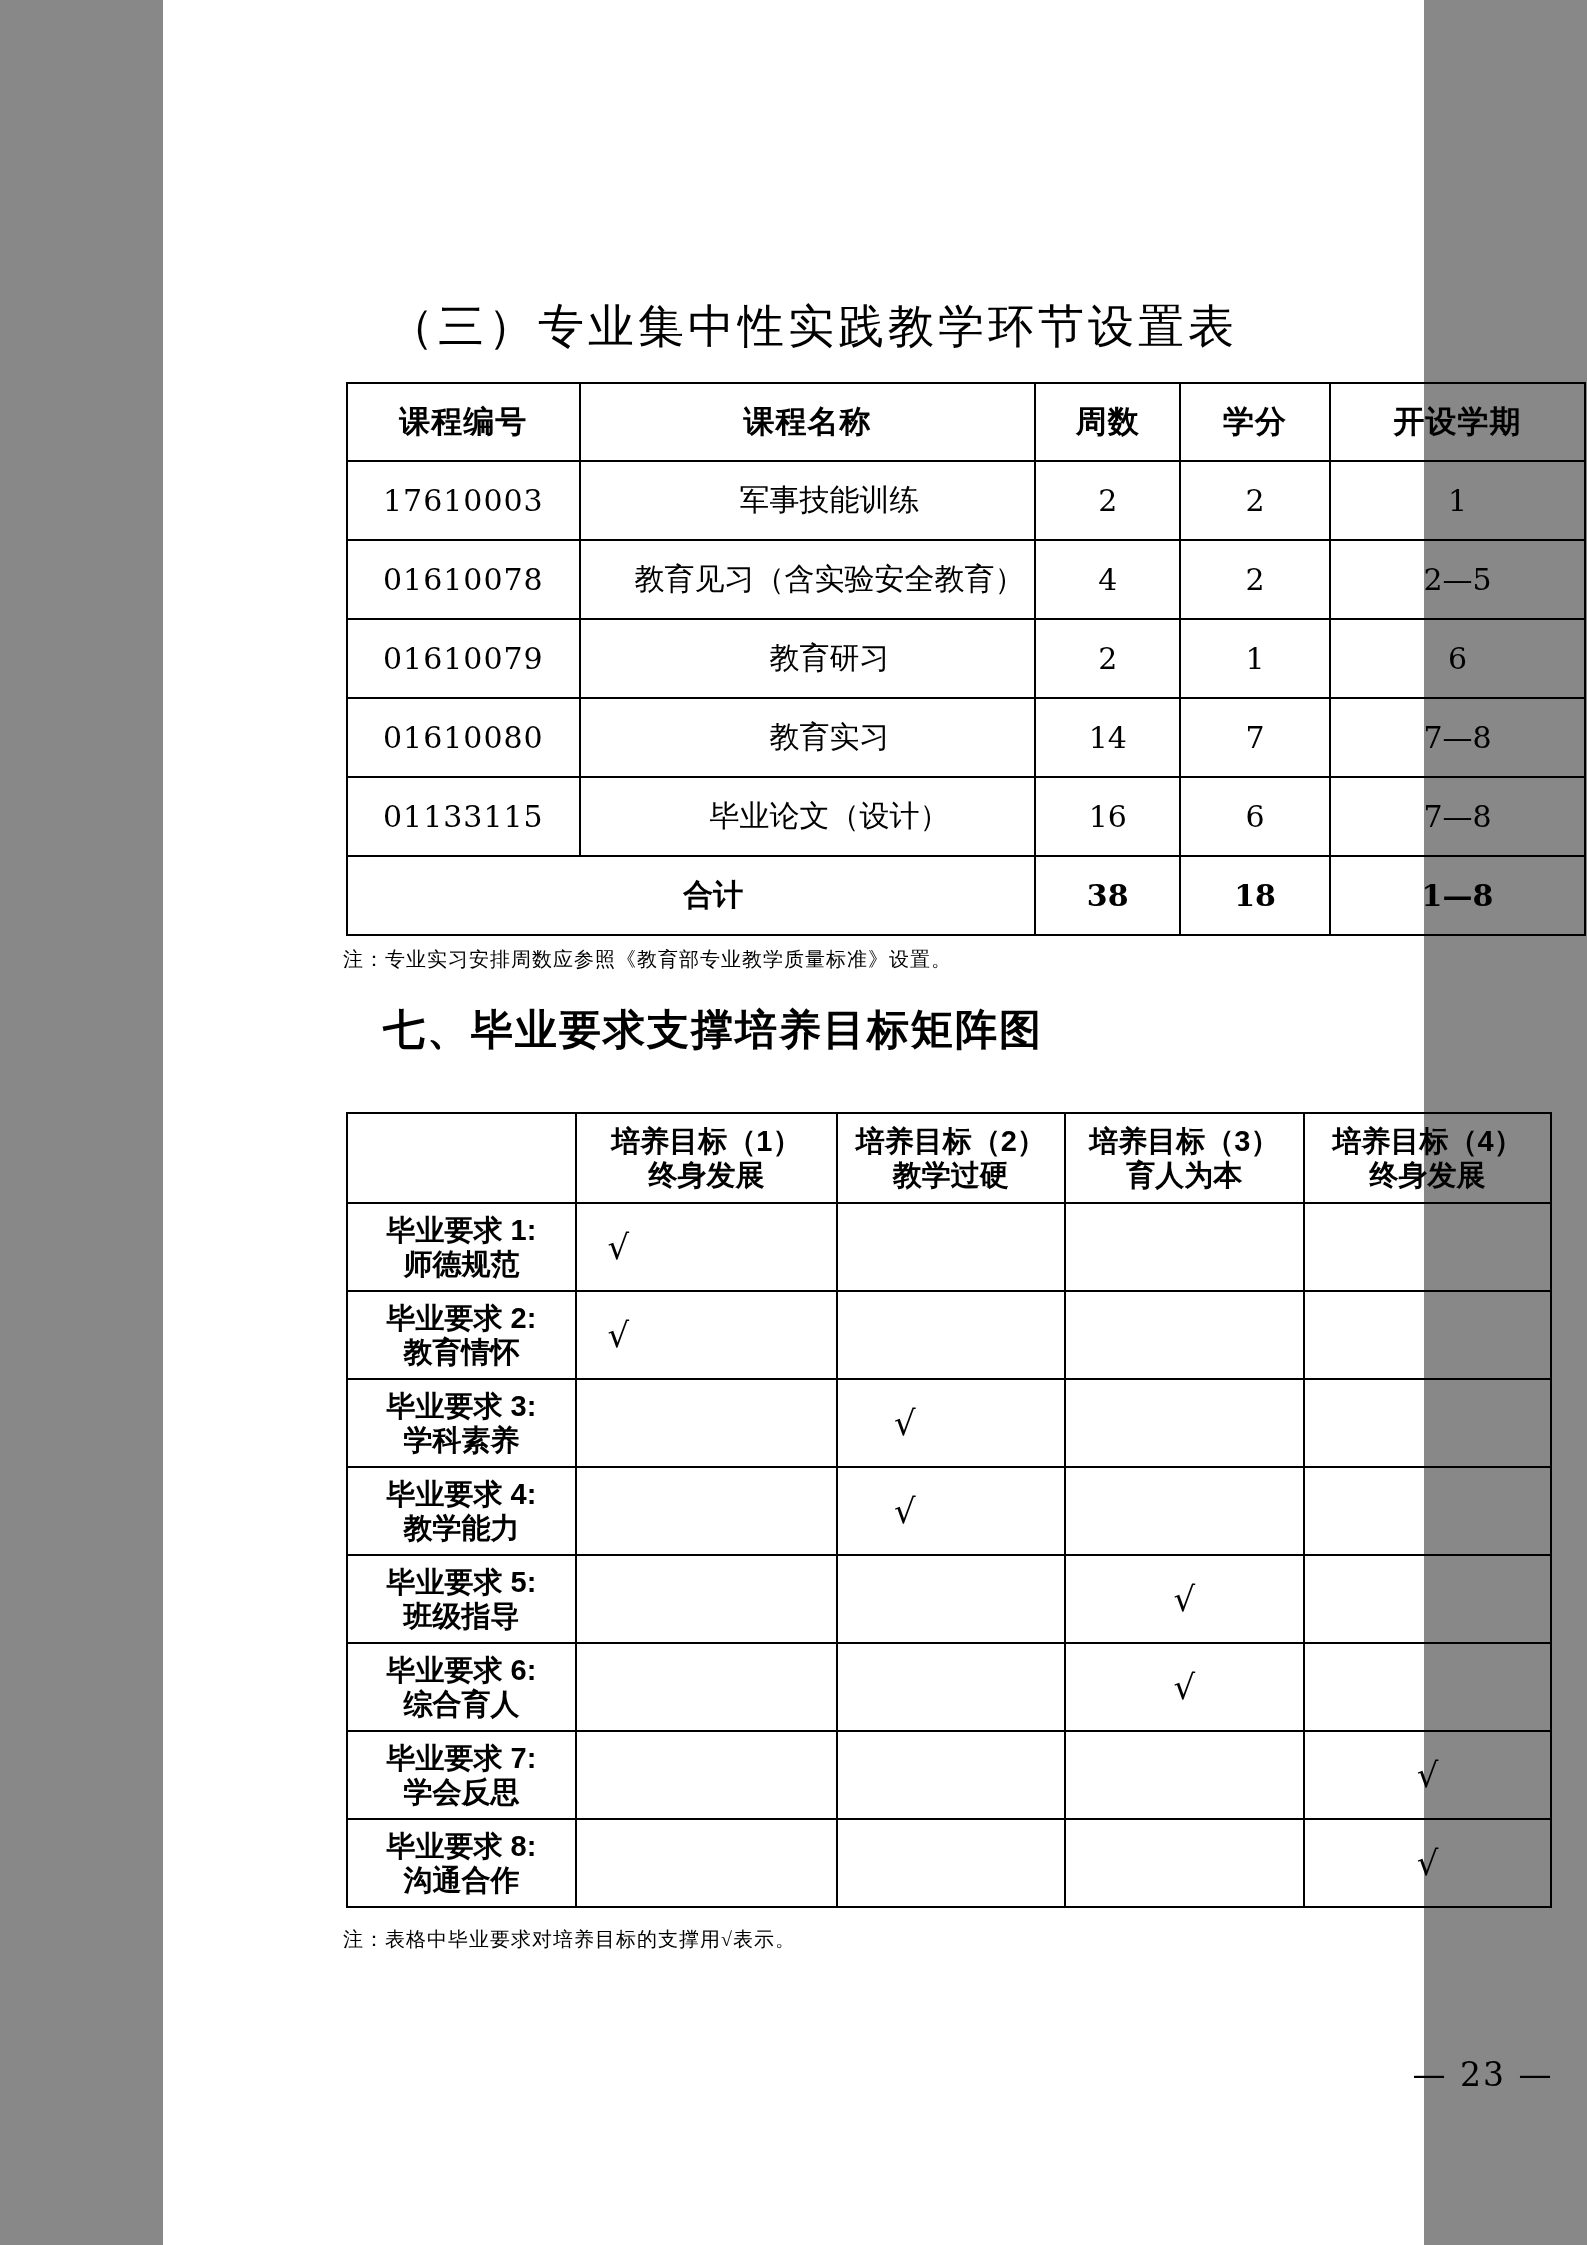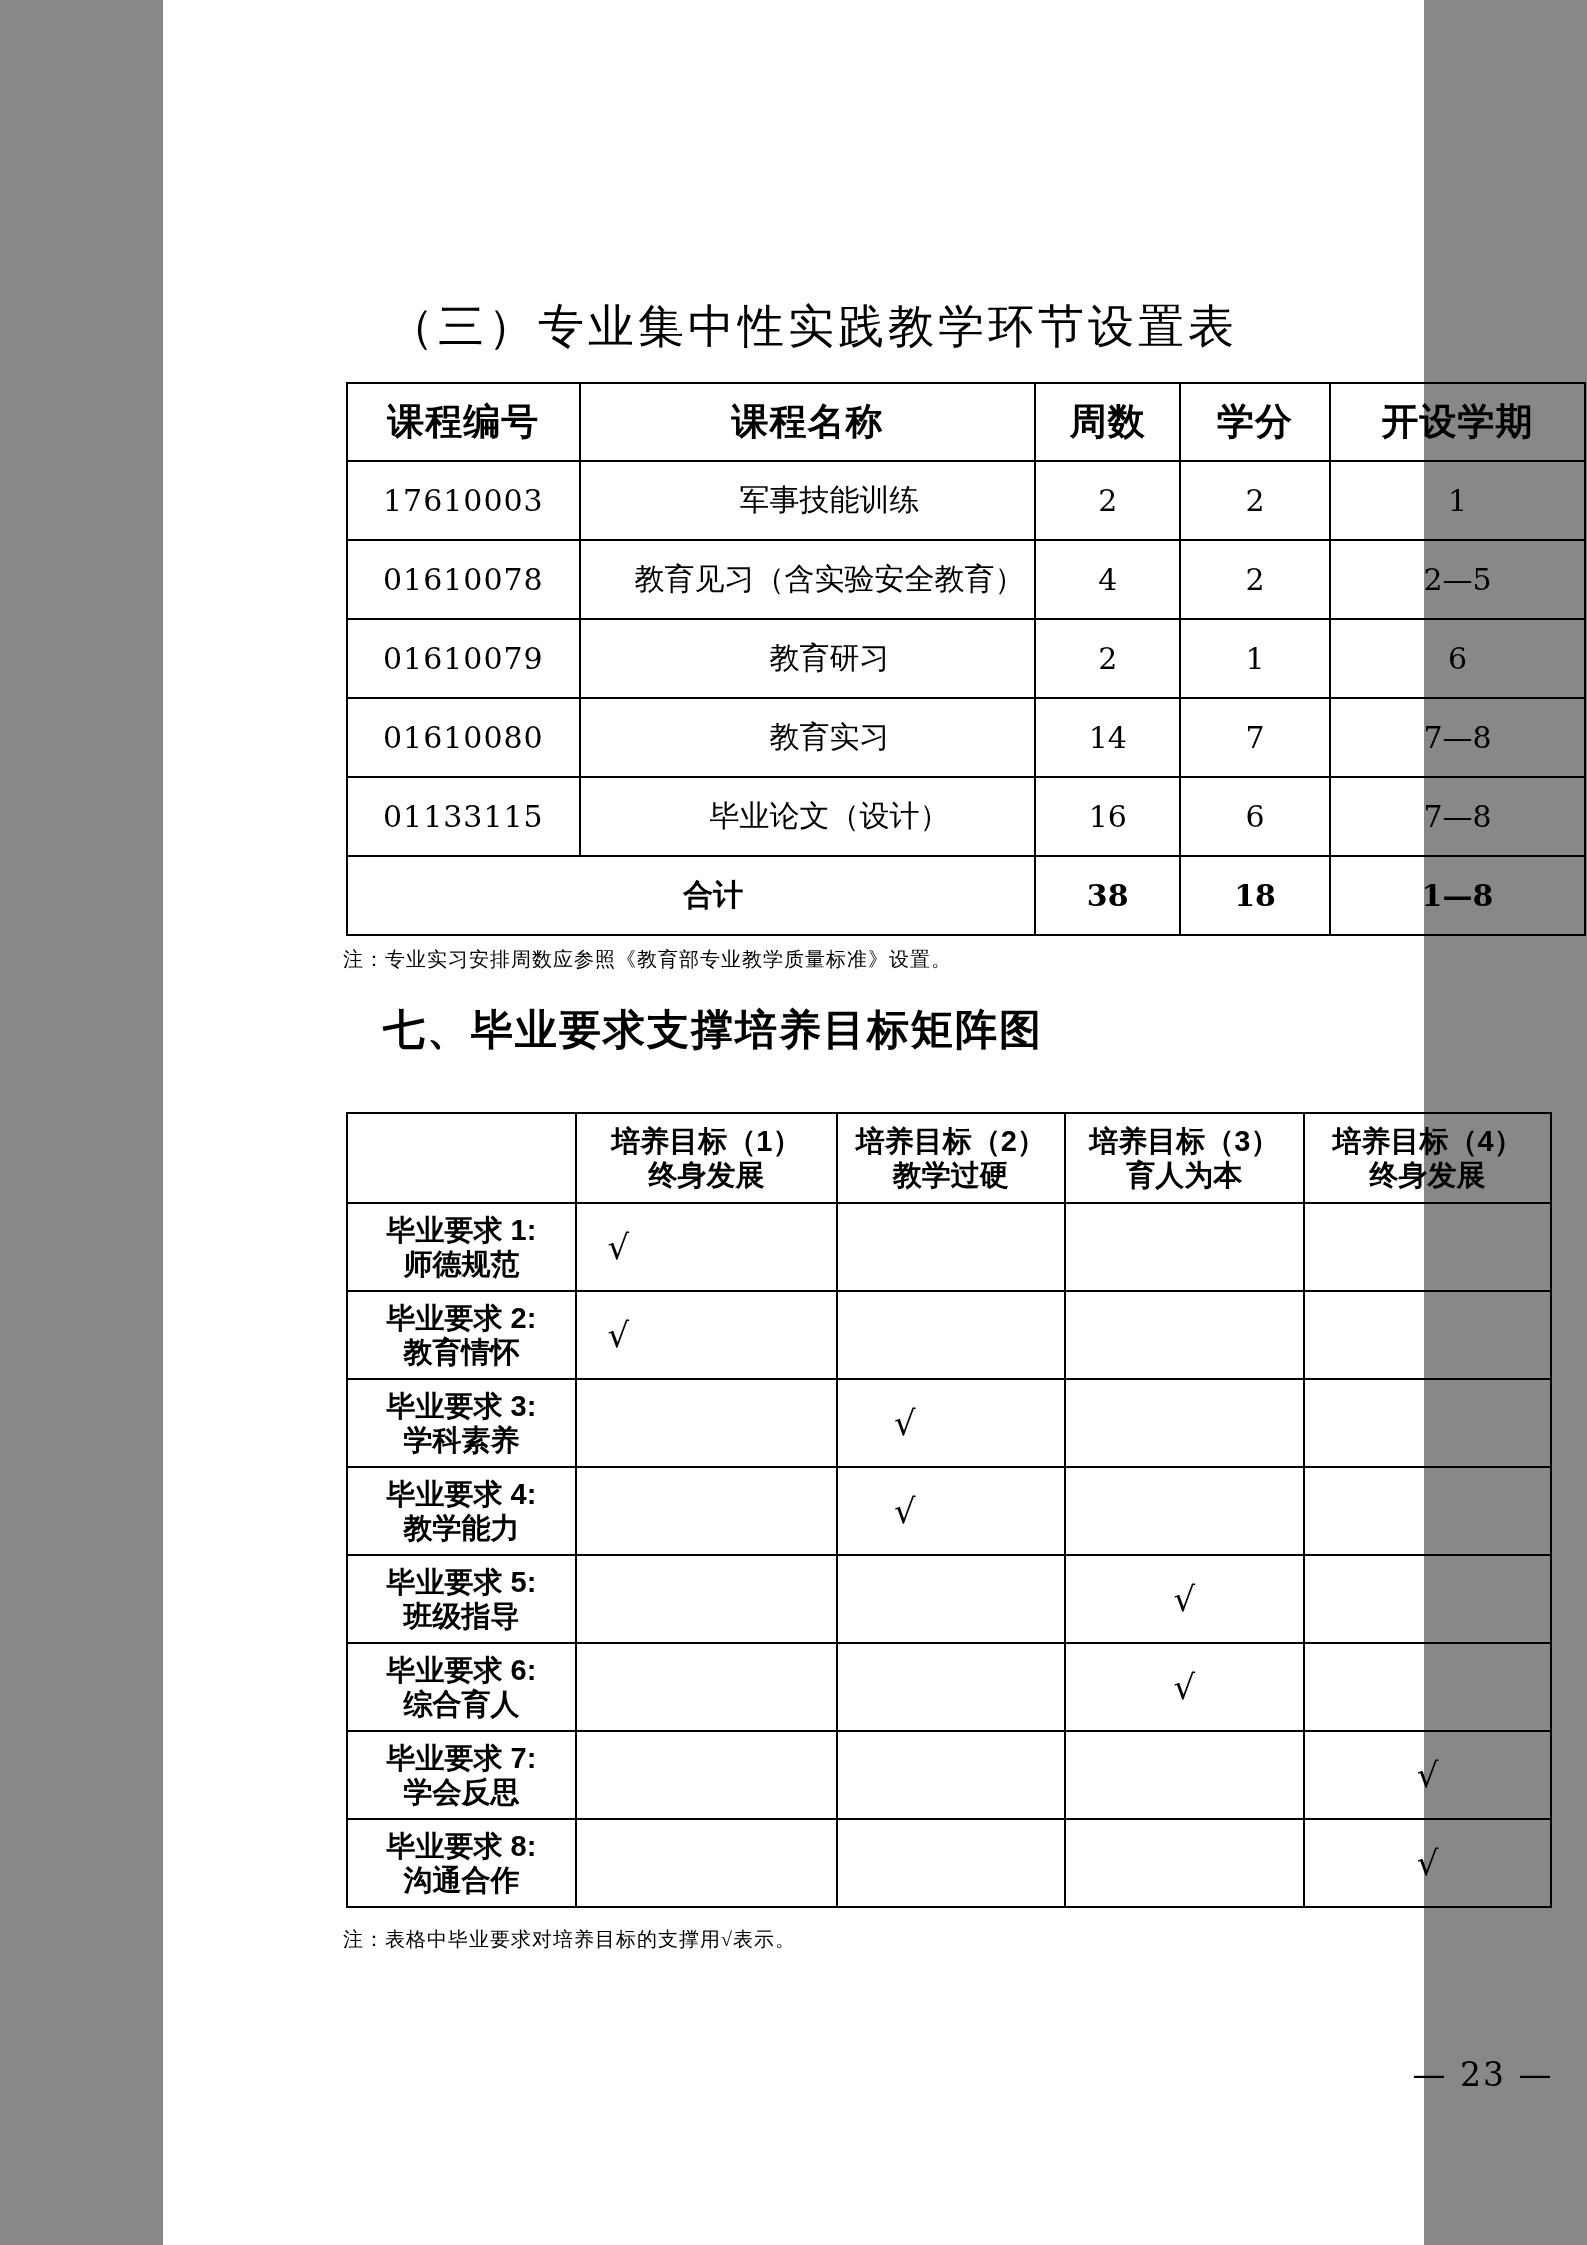--- a/index.html
+++ b/index.html
@@ -38,21 +38,21 @@
     padding:0; overflow:hidden;
   }
   
   .course-table {
     position:absolute; left:183px; top:382px;
     width:1240px;
   }
   .course-table th {
     height:76px;
     font-family:Liberation Mono, monospace;
-    font-weight:bold; font-size:37px; letter-spacing:1px;margin-left:32px;
+    font-weight:bold; font-size:31px; letter-spacing:1px;margin-left:32px;
   }
   .course-table td { height:77px; font-size:30px; }
   .course-table td.code { font-family:"DejaVu Serif", serif; letter-spacing:1px; }
   .course-table td.cname { font-family:"DejaVu Serif", serif;padding-left:44px; }
   .course-table tr.total-row td { font-weight:bold; }
   
   .matrix-table {
     position:absolute; left:183px; top:1112px;
     width:1206px;
   }

